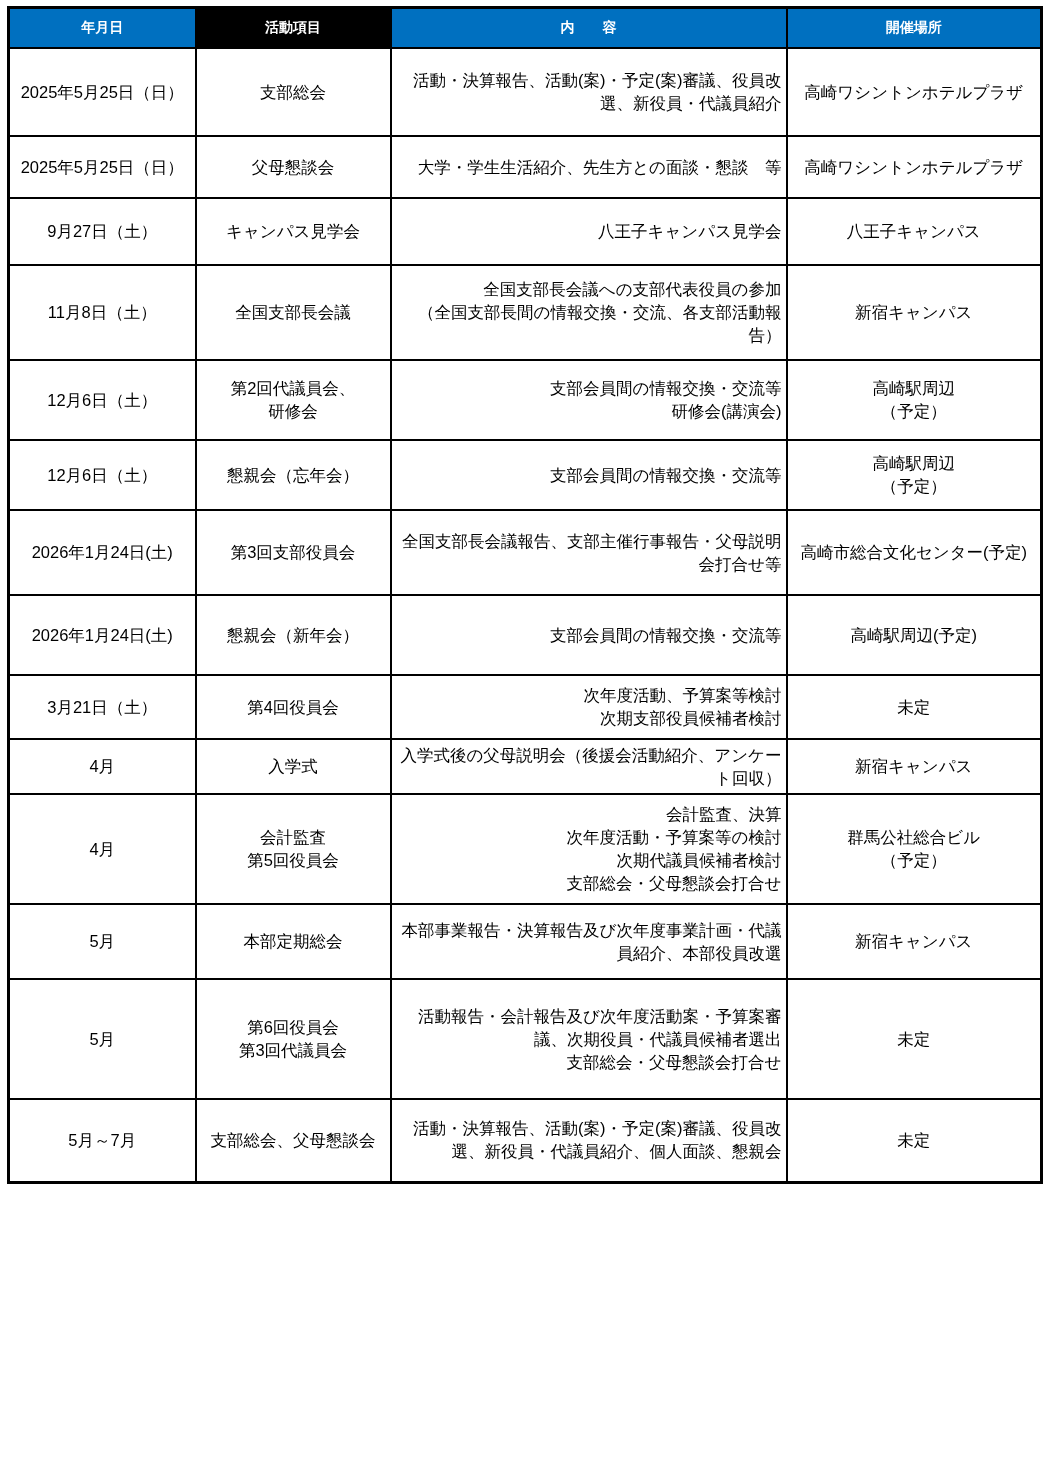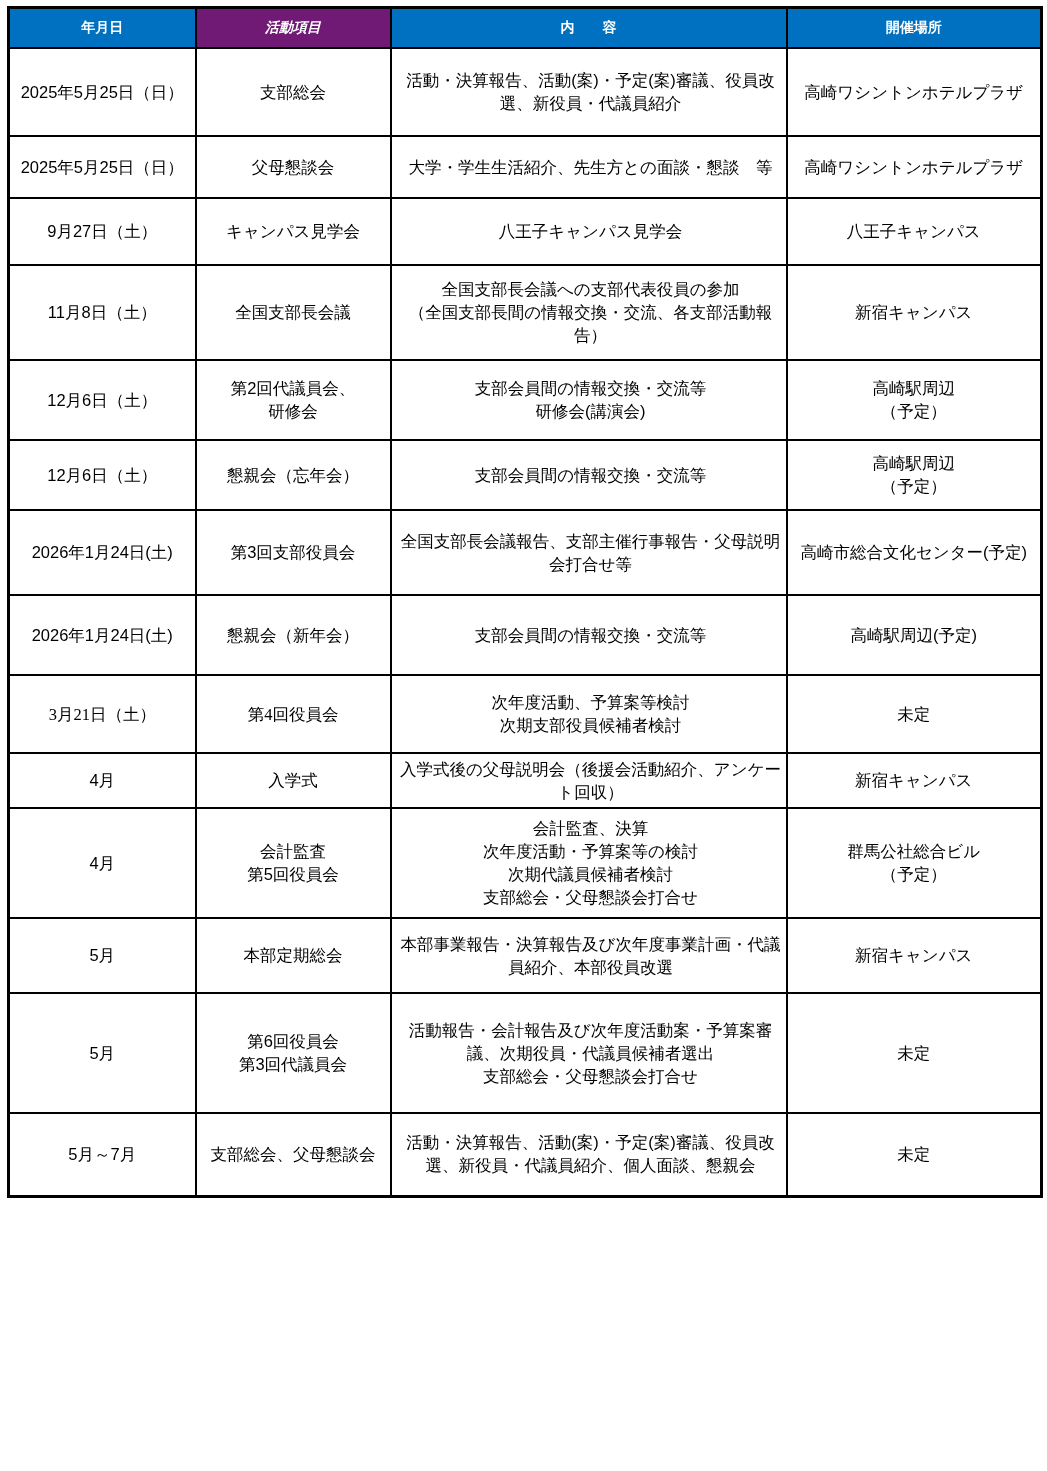--- a/index.html
+++ b/index.html
@@ -40,40 +40,40 @@
     text-align: center;
     padding: 2px;
   }
   td {
     font-size: 16.5px;
     line-height: 23px;
     padding: 3px 4px;
     text-align: center;
   }
   td.content-cell {
-    text-align: center;
+    text-align: right;
     padding-left: 8px;
     padding-right: 4px;
   }
 </style>
 </head>
 <body>
 
 <div class="page">
   <table class="schedule">
     <colgroup>
       <col class="c-date">
       <col class="c-activity">
       <col class="c-content">
       <col class="c-venue">
     </colgroup>
     <thead>
       <tr>
         <th class="hdr" style="background: rgb(0, 112, 192); color: rgb(255, 255, 255);">年月日</th>
-        <th class="hdr" style="background: #701a75; color: rgb(255, 255, 255); font-style: italic;">活動項目</th>
+        <th class="hdr" style="background: #000000; color: rgb(255, 255, 255);">活動項目</th>
         <th class="hdr" style="background: rgb(0, 112, 192); color: rgb(255, 255, 255);">内　　容</th>
         <th class="hdr" style="background: rgb(0, 112, 192); color: rgb(255, 255, 255);">開催場所</th>
       </tr>
     </thead>
     <tbody>
         <tr style="height: 88px;">
           <td class="date-cell">2025年5月25日（日）</td>
           <td class="activity-cell">支部総会</td>
           <td class="content-cell">活動・決算報告、活動(案)・予定(案)審議、役員改選、新役員・代議員紹介</td>
           <td class="venue-cell">高崎ワシントンホテルプラザ</td>
@@ -118,21 +118,21 @@
           <td class="activity-cell">第3回支部役員会</td>
           <td class="content-cell">全国支部長会議報告、支部主催行事報告・父母説明会打合せ等</td>
           <td class="venue-cell">高崎市総合文化センター(予定)</td>
         </tr>
         <tr style="height: 80px;">
           <td class="date-cell">2026年1月24日(土)</td>
           <td class="activity-cell">懇親会（新年会）</td>
           <td class="content-cell">支部会員間の情報交換・交流等</td>
           <td class="venue-cell">高崎駅周辺(予定)</td>
         </tr>
-        <tr style="height: 78px; font-family: Liberation Serif, serif;">
+        <tr style="height: 64px;">
           <td class="date-cell">3月21日（土）</td>
           <td class="activity-cell">第4回役員会</td>
           <td class="content-cell">次年度活動、予算案等検討
 次期支部役員候補者検討</td>
           <td class="venue-cell">未定</td>
         </tr>
         <tr style="height: 55px;">
           <td class="date-cell">4月</td>
           <td class="activity-cell">入学式</td>
           <td class="content-cell">入学式後の父母説明会（後援会活動紹介、アンケート回収）</td>

